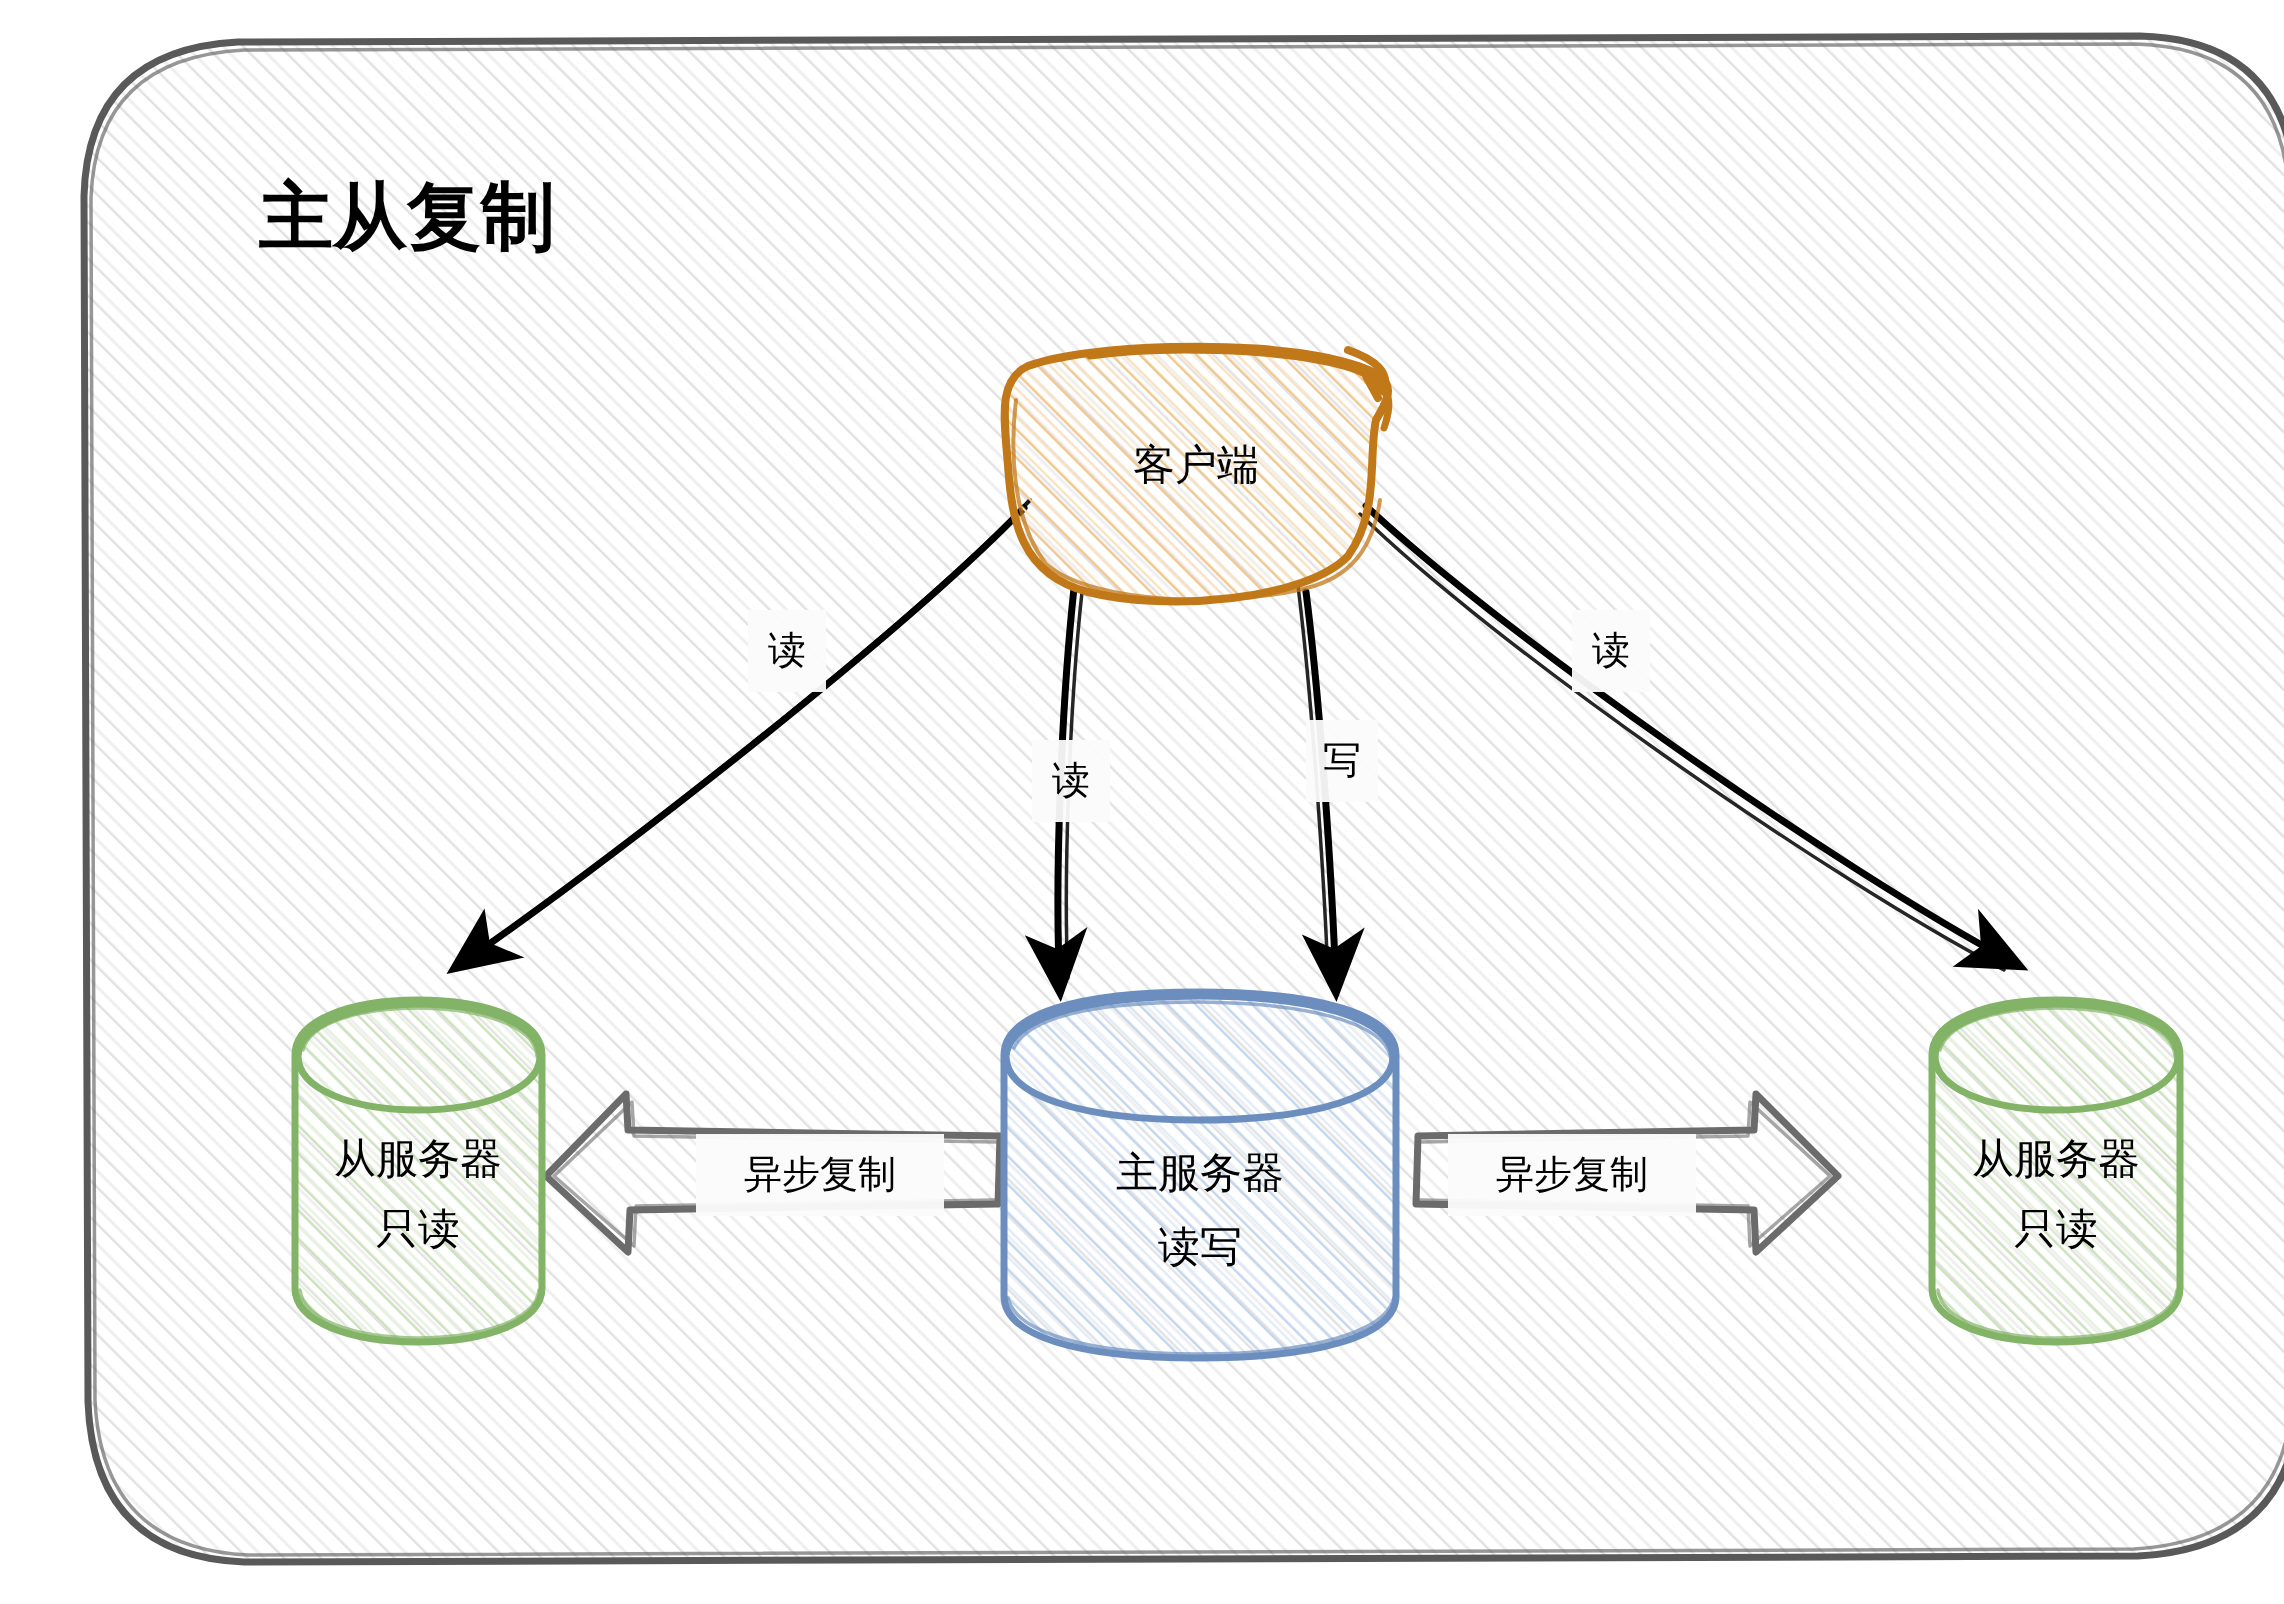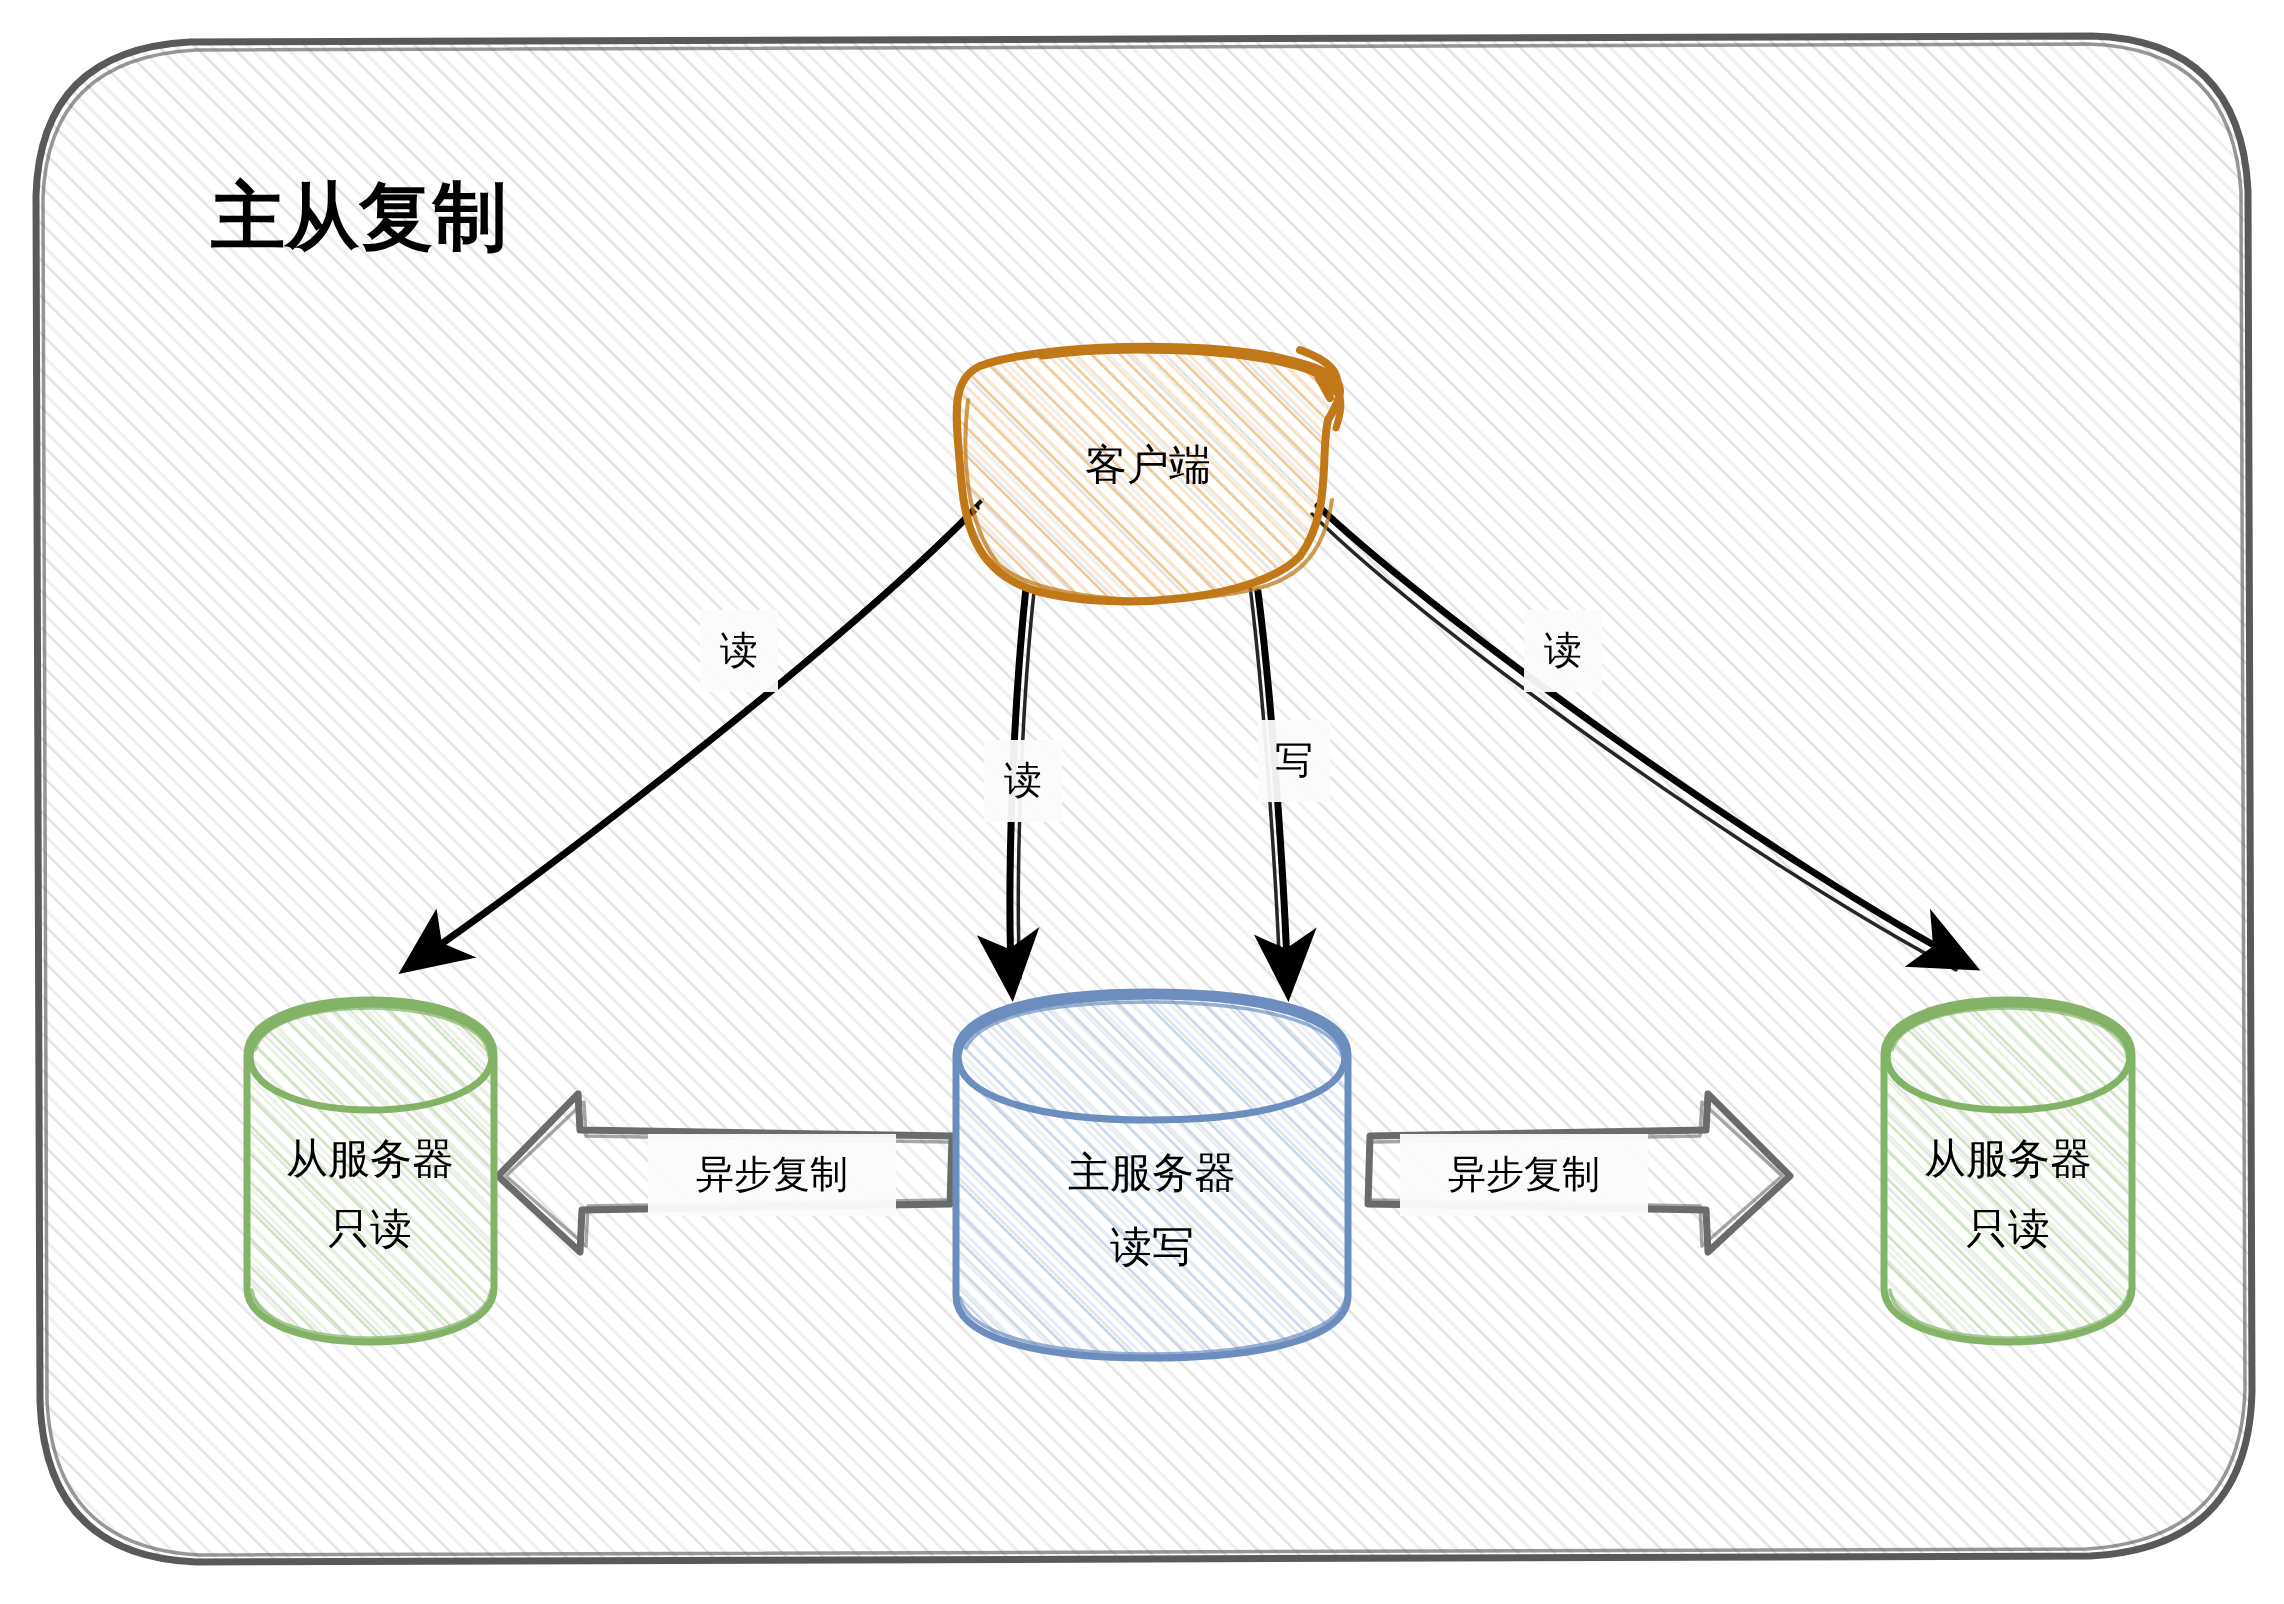--- a/index.html
+++ b/index.html
@@ -11,20 +11,21 @@
   body {
     width: 2284px;
     height: 1604px;
     font-family: "Liberation Sans", "DejaVu Sans", sans-serif;
     overflow: hidden;
   }
   #diagram-root {
     position: relative;
     width: 2216px;
     height: 1604px;
+    margin-left: 48px;
   }
   svg.canvas {
     position: absolute;
     top: 0;
     left: 0;
     width: 2284px;
     height: 1604px;
     display: block;
   }
   text {

